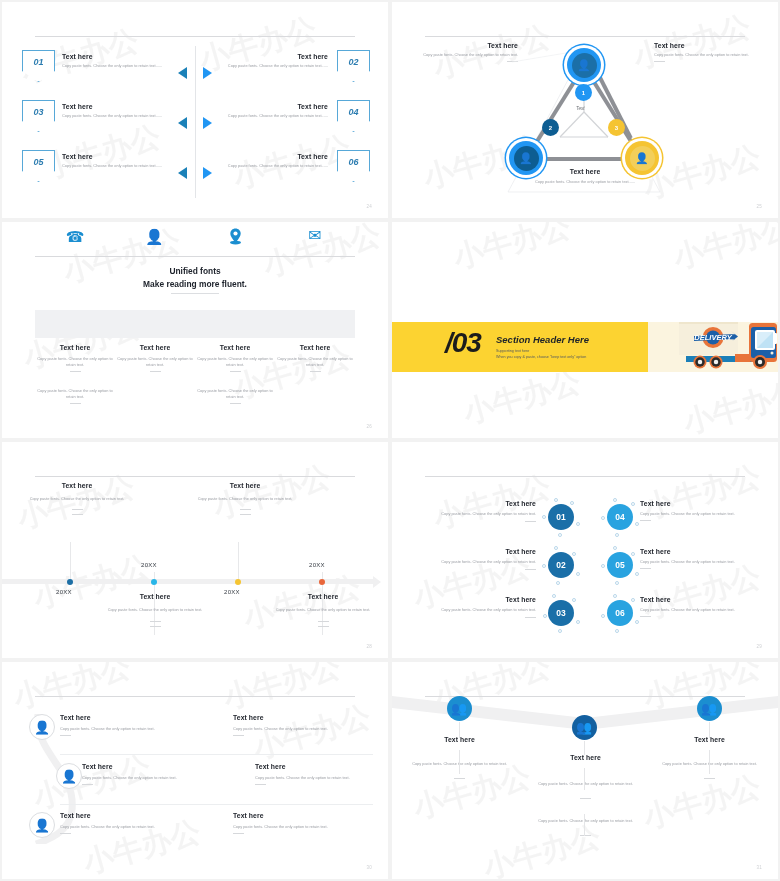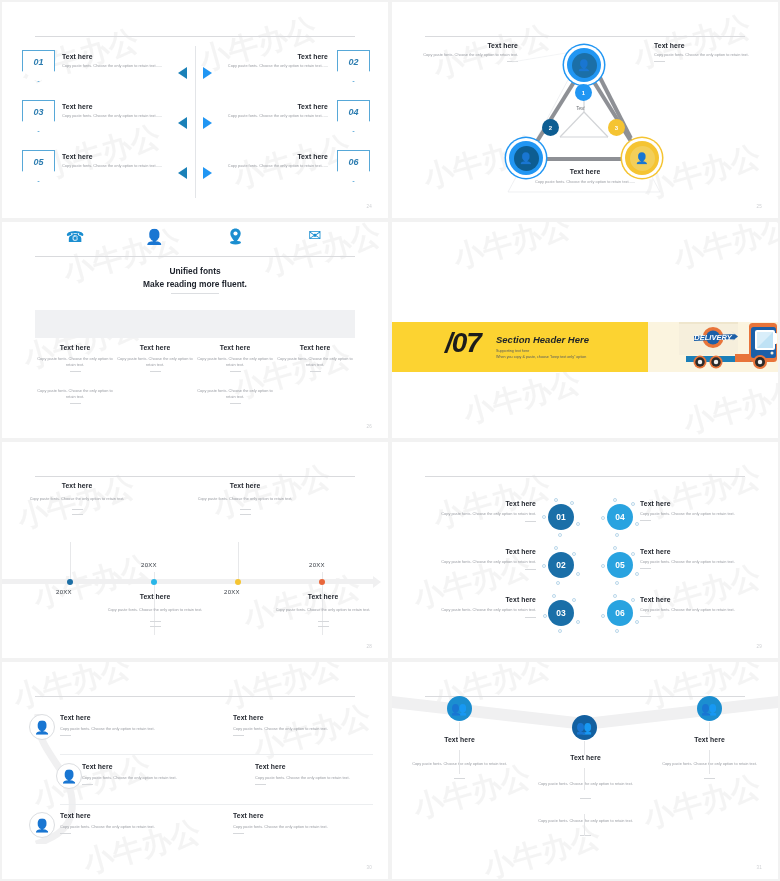--- a/index.html
+++ b/index.html
@@ -332,21 +332,21 @@
 
   <div class="slide s4">
     <div class="wm">
       <span style="left:60px;top:0px;">小牛办公</span>
       <span style="left:280px;top:0px;">小牛办公</span>
       <span style="left:70px;top:155px;">小牛办公</span>
       <span style="left:290px;top:165px;">小牛办公</span>
     </div>
     <div class="creambar"></div>
     <div class="yellowbar"></div>
-    <div class="bignum">/07</div>
+    <div class="bignum">/03</div>
     <div class="shead">Section Header Here</div>
     <div class="ssub">
       <div>Supporting text here</div>
       <div>When you copy &amp; paste, choose "keep text only" option</div>
     </div>
 
     <svg class="truck" viewBox="0 0 210 144">
 
       <rect x="0" y="24" width="118" height="66" fill="#f6efdc"></rect>
       <rect x="0" y="24" width="118" height="4" fill="#efe6cd"></rect>

